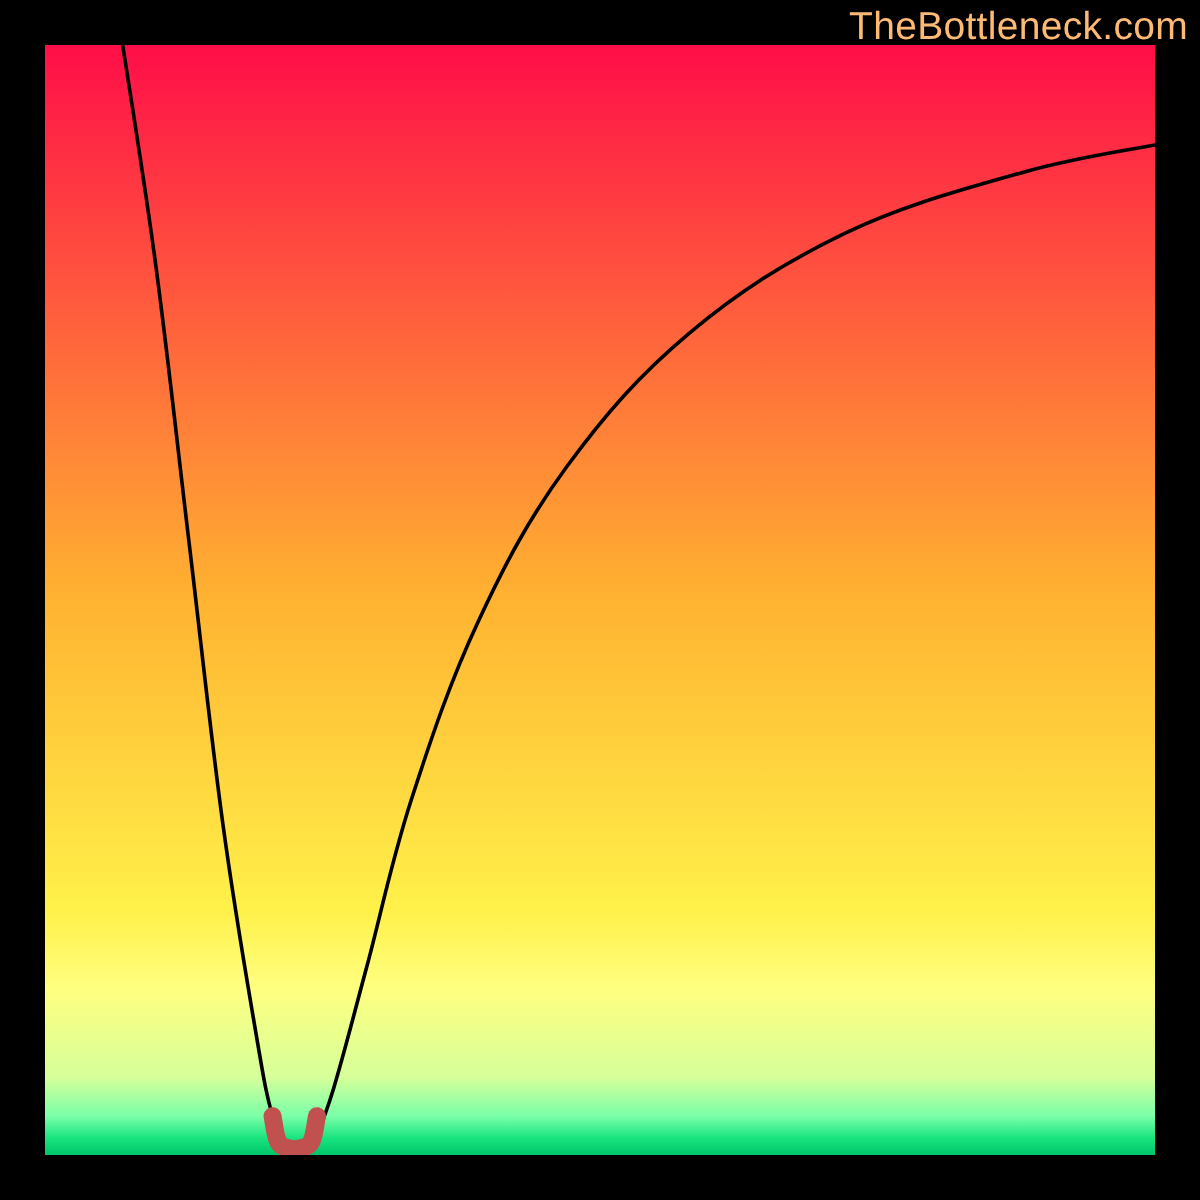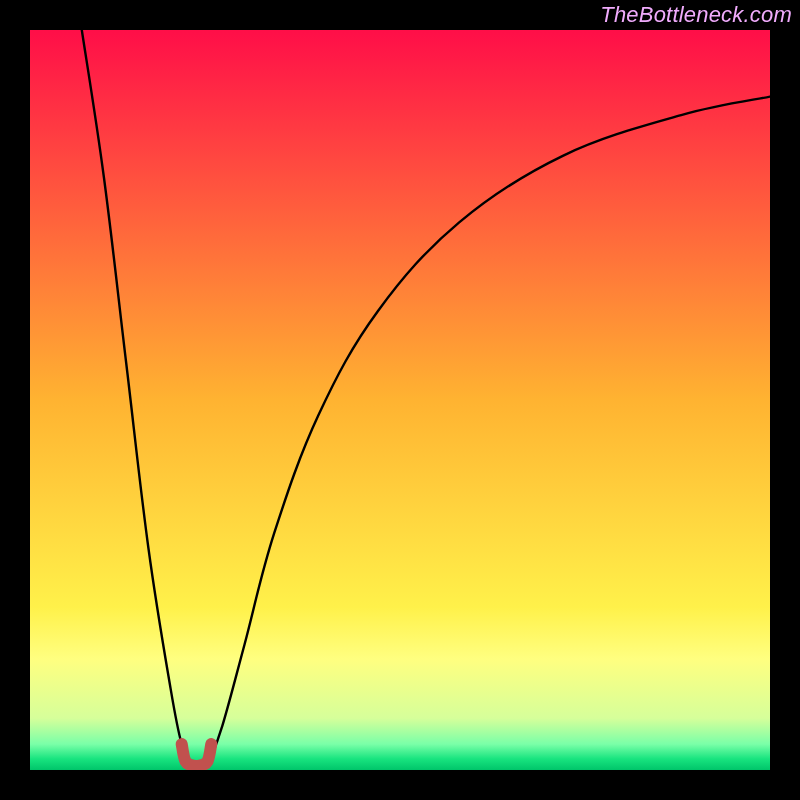--- a/index.html
+++ b/index.html
@@ -31,24 +31,23 @@
     left: 0;
     top: 0;
     width: 740px;
     height: 740px;
   }
   .watermark {
     position: absolute;
     top: 2px;
     right: 8px;
     font-family: Arial, Helvetica, sans-serif;
-    font-size: 22px;
-    color: #f0abfc;
+    font-size: 26px;
+    color: #fdba74;
     letter-spacing: 0.2px;
-    font-style: italic;
   }
   svg.curves {
     position: absolute;
     left: 0;
     top: 0;
     width: 740px;
     height: 740px;
   }
 </style>
 </head>

